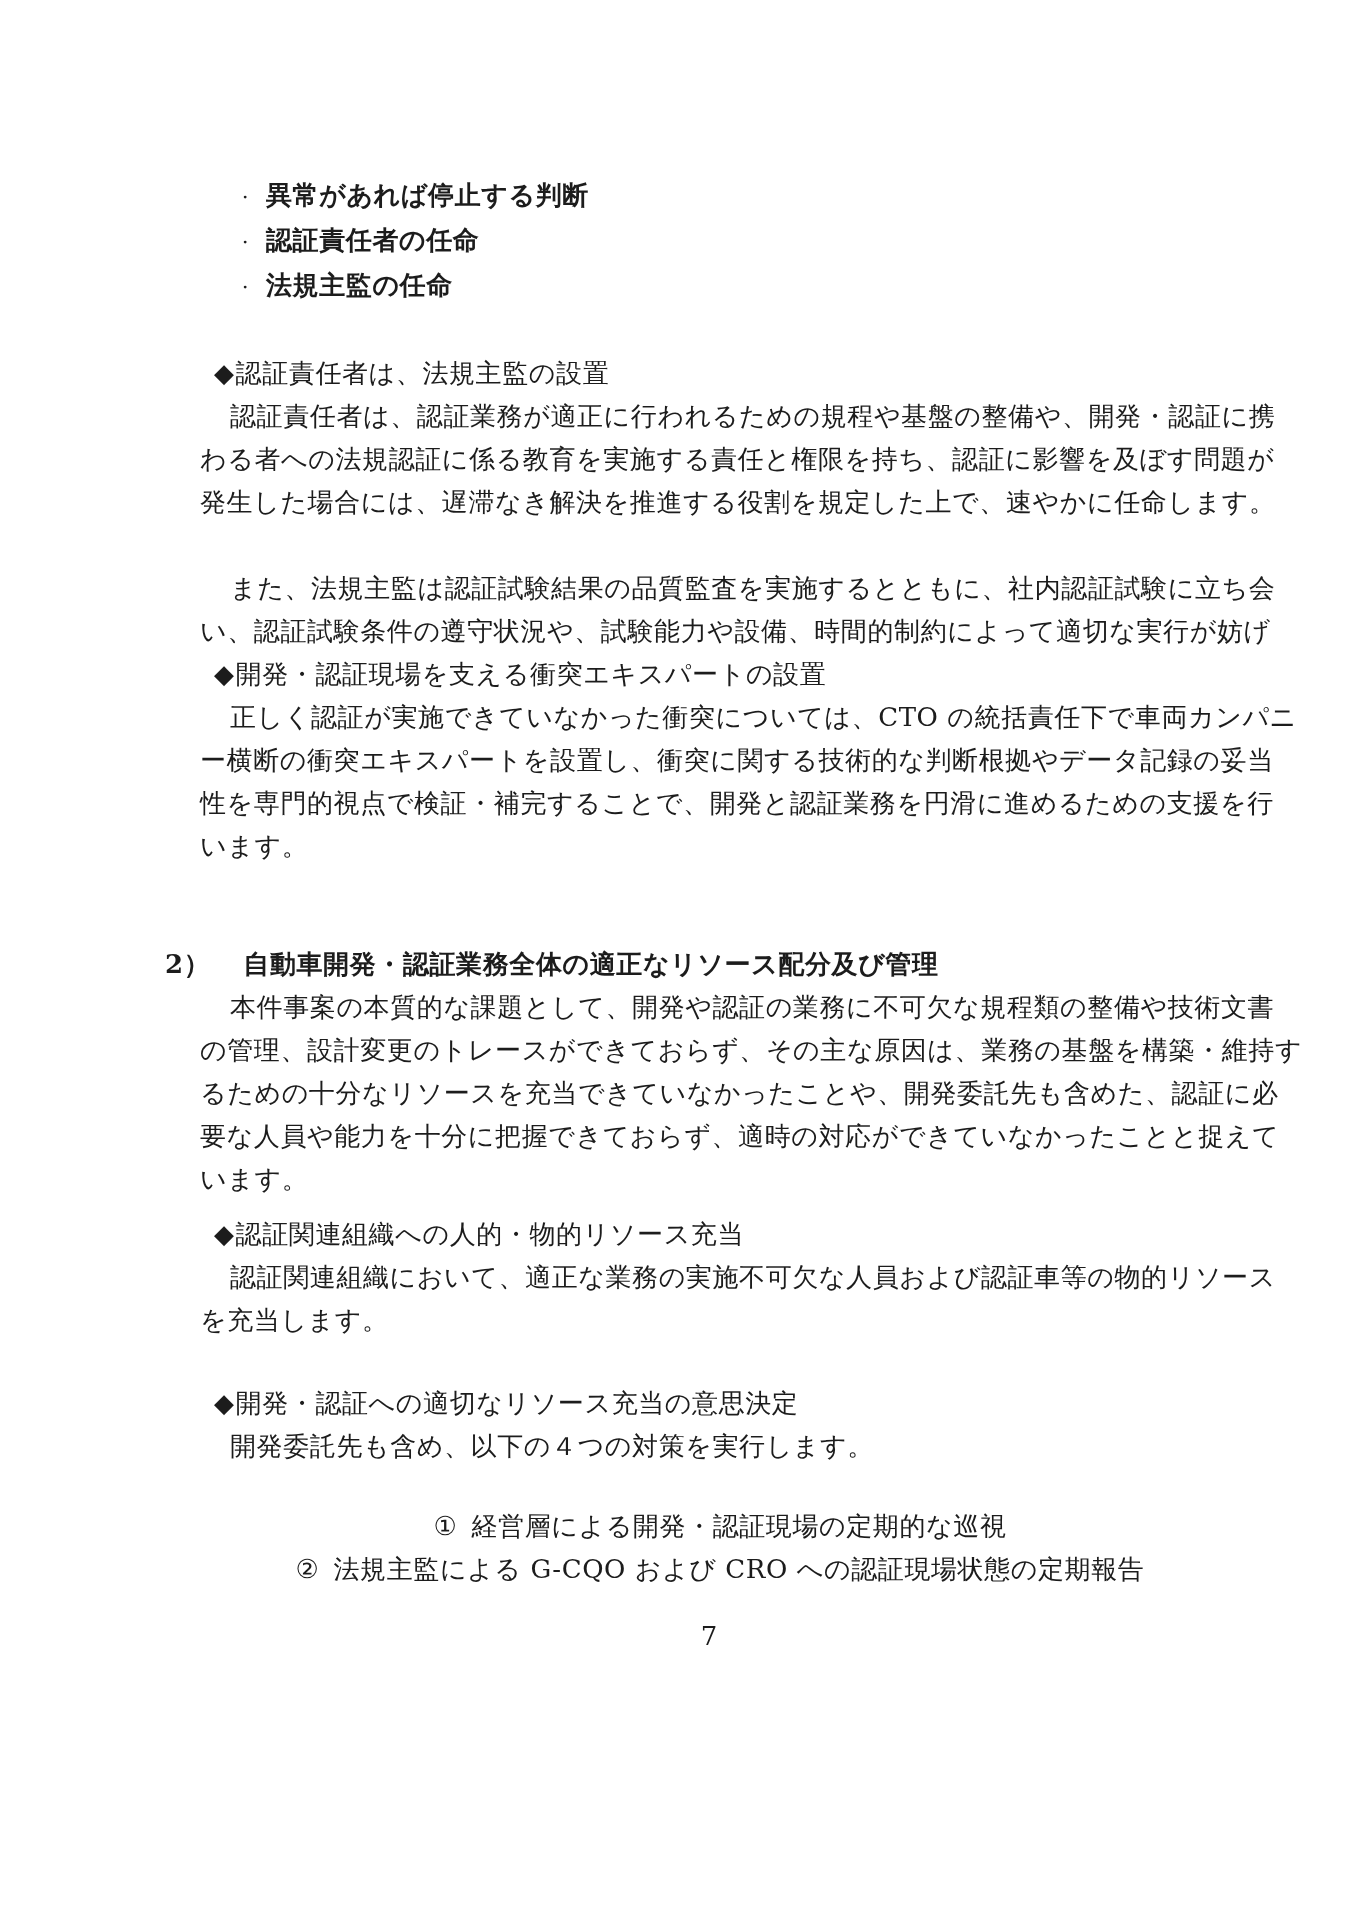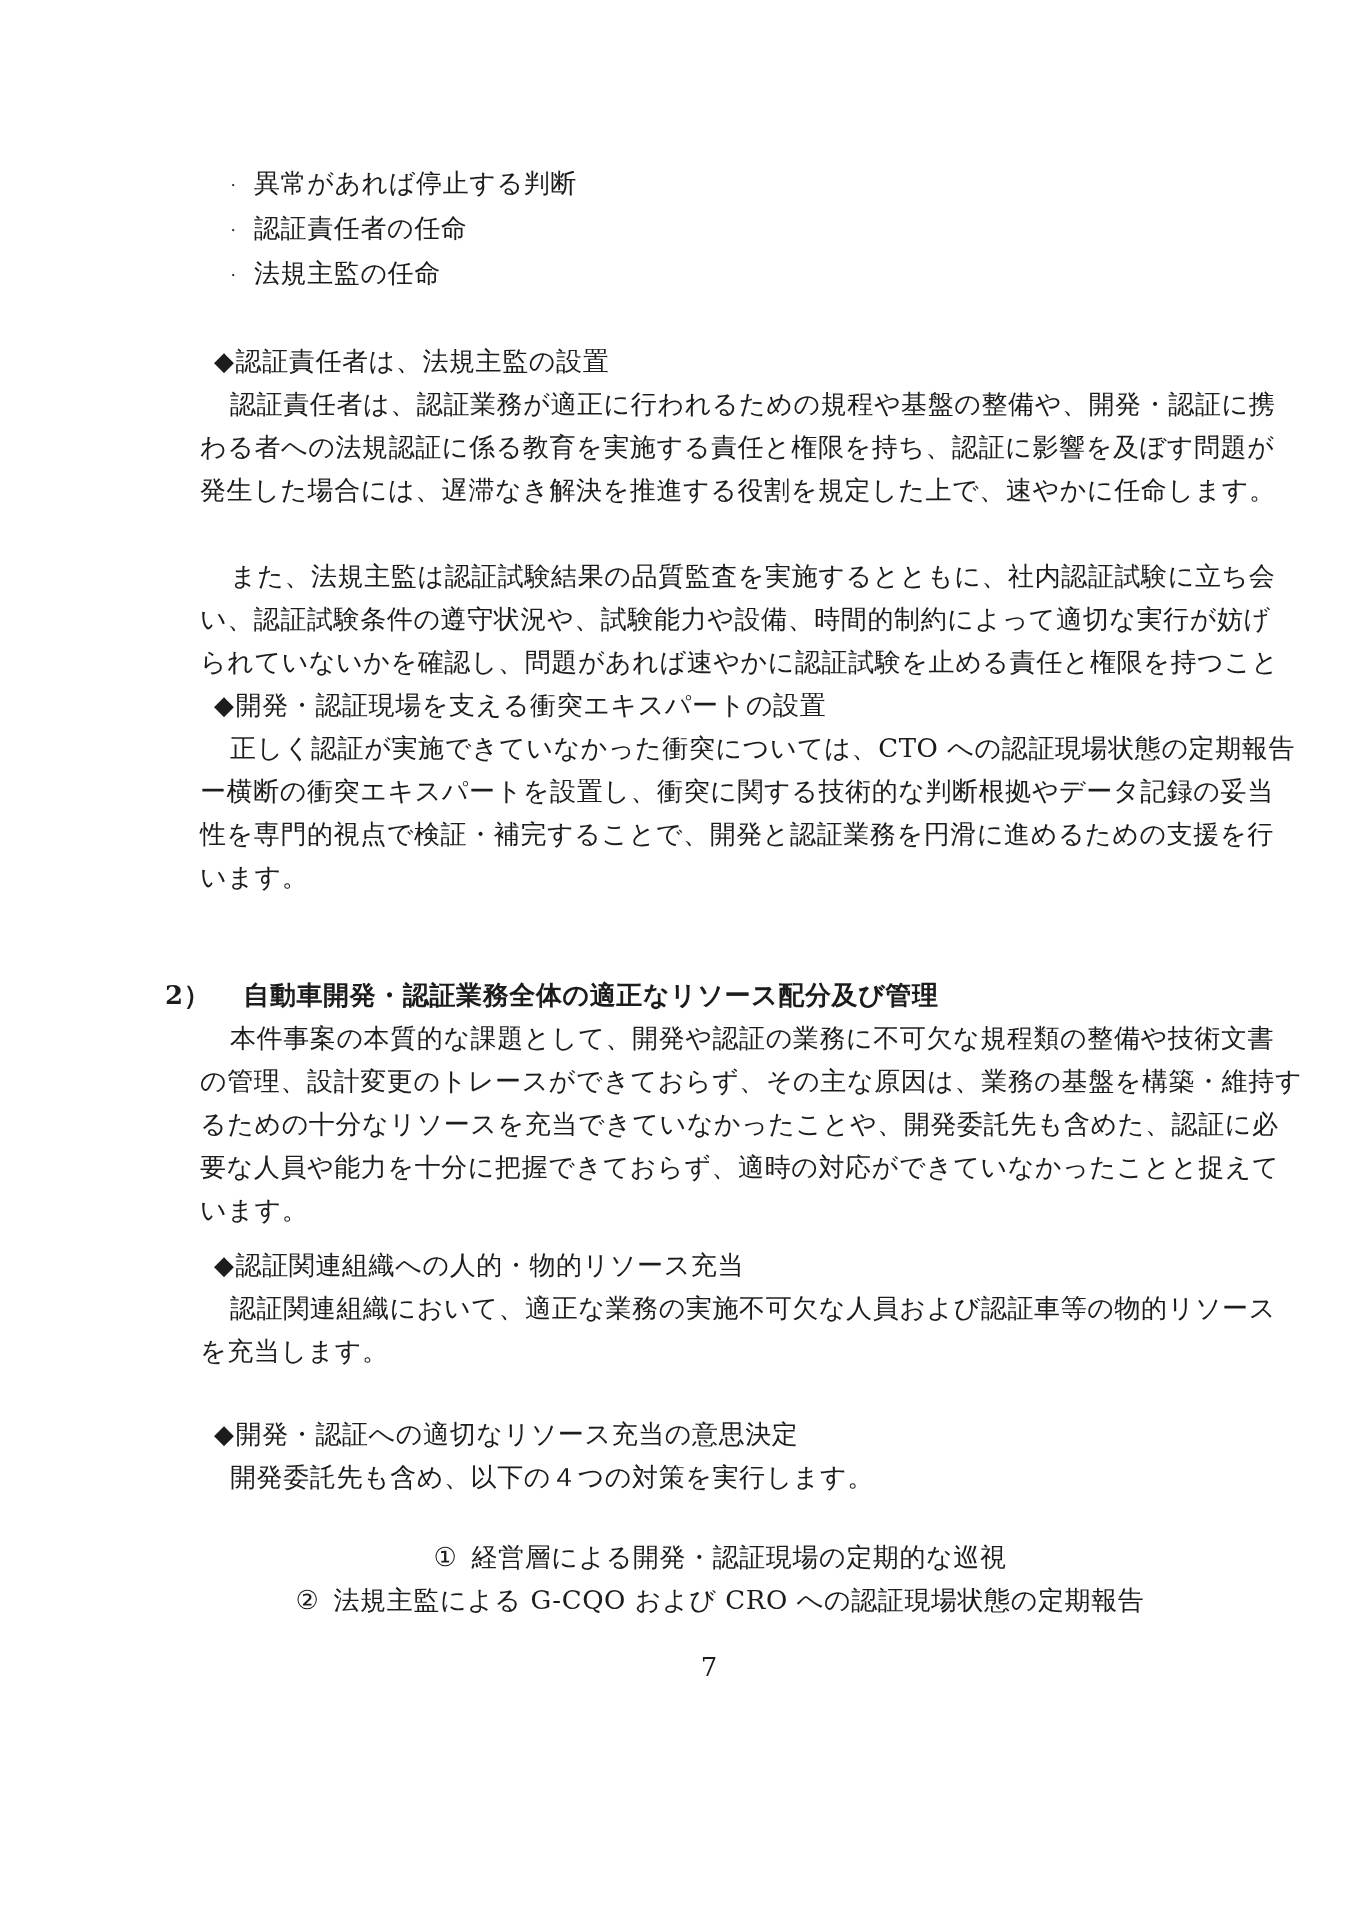--- a/index.html
+++ b/index.html
@@ -14,21 +14,21 @@
   .page{
     position:relative;
     width:1358px;height:1920px;
     box-sizing:border-box;
     padding:158px 140px 0 200px;
   }
   .line{line-height:43px;white-space:nowrap;}
   .fl{padding-left:30px;}          
   .heading{padding-left:14px;}
   .hmark{margin-right:1px;}
-  .bullets{list-style:none;margin:4px;padding:0;}
+  .bullets{list-style:none;margin:16px;padding:0;font-weight:bold;}
   .bullets .line{padding-left:22px;}
   .bmark{display:inline-block;width:28px;font-size:14px;vertical-align:2px;}
   .num-heading{margin-left:-35px;}
   .num-heading .num{margin-right:33px;}
   .citems .line{padding-left:22px;}
   .cnum{margin-right:14px;}
   .spacer-h1{margin-top:43px;}
   .spacer-p2{margin-top:43px;}
   .spacer-h2{}
   .spacer-nh{margin-top:75px;font-weight:bold;}
@@ -58,28 +58,27 @@
     <span class="hmark">◆</span><span>認証責任者は、法規主監の設置</span>
   </div>
   <div>
     <div class="line fl">認証責任者は、認証業務が適正に行われるための規程や基盤の整備や、開発・認証に携</div>
     <div class="line">わる者への法規認証に係る教育を実施する責任と権限を持ち、認証に影響を及ぼす問題が</div>
     <div class="line">発生した場合には、遅滞なき解決を推進する役割を規定した上で、速やかに任命します。</div>
   </div>
   <div class="spacer-p2">
     <div class="line fl">また、法規主監は認証試験結果の品質監査を実施するとともに、社内認証試験に立ち会</div>
     <div class="line">い、認証試験条件の遵守状況や、試験能力や設備、時間的制約によって適切な実行が妨げ</div>
-    <div class="line">られていないかを確認し、問題があれば速やかに認証試験を止める責任と権限を持つこと</div>
   </div>
 
   <div class="line heading spacer-h2">
     <span class="hmark">◆</span><span>開発・認証現場を支える衝突エキスパートの設置</span>
   </div>
   <div>
-    <div class="line fl">正しく認証が実施できていなかった衝突については、CTO への認証現場状態の定期報告</div>
+    <div class="line fl">正しく認証が実施できていなかった衝突については、CTO の統括責任下で車両カンパニ</div>
     <div class="line">ー横断の衝突エキスパートを設置し、衝突に関する技術的な判断根拠やデータ記録の妥当</div>
     <div class="line">性を専門的視点で検証・補完することで、開発と認証業務を円滑に進めるための支援を行</div>
     <div class="line">います。</div>
   </div>
 
   <div class="line num-heading spacer-nh">
     <span class="num">2）</span><span>自動車開発・認証業務全体の適正なリソース配分及び管理</span>
   </div>
   <div>
     <div class="line fl">本件事案の本質的な課題として、開発や認証の業務に不可欠な規程類の整備や技術文書</div>

